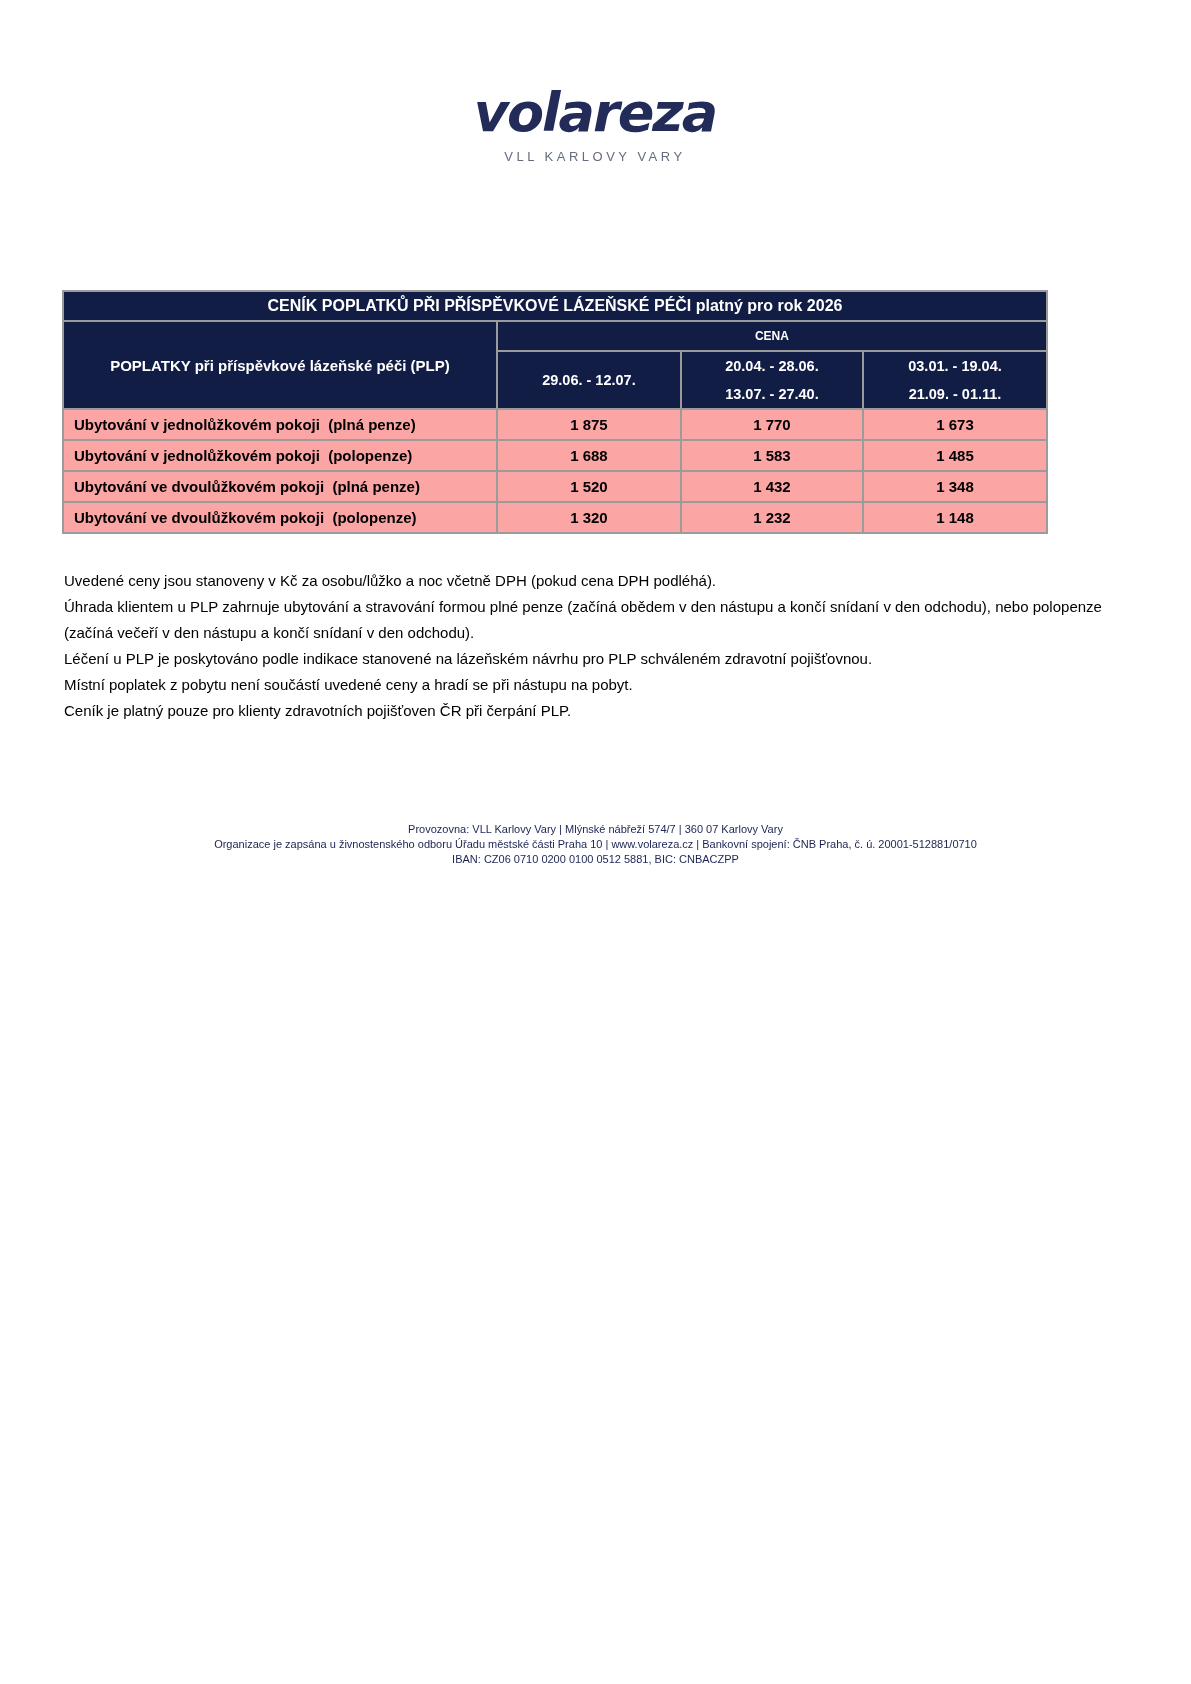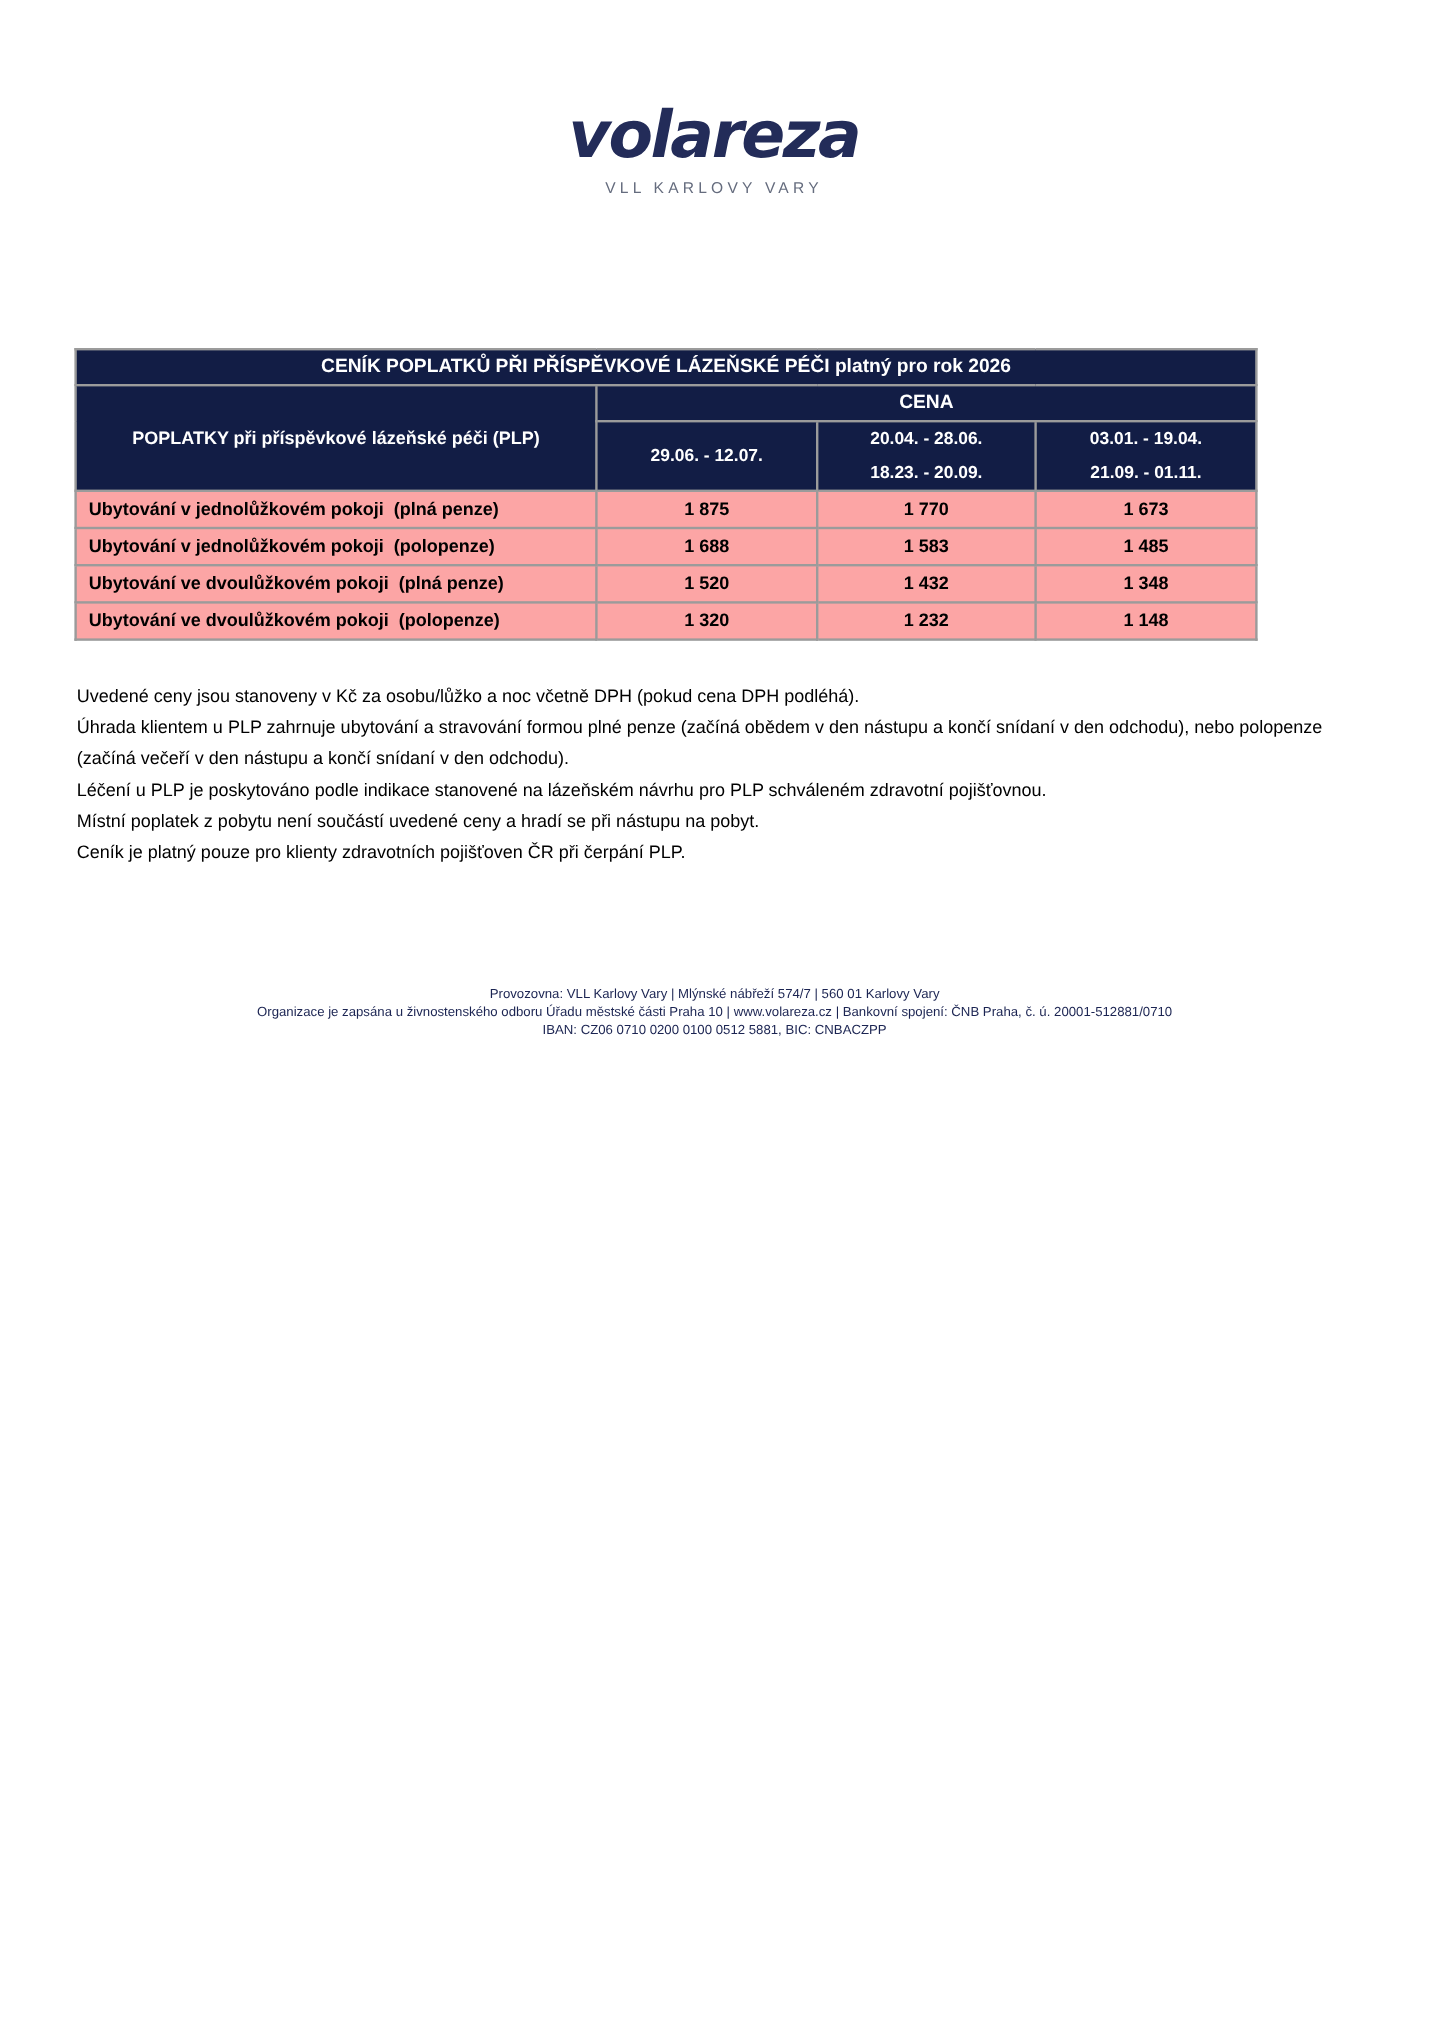--- a/index.html
+++ b/index.html
@@ -60,21 +60,21 @@
   }
   .th-navy {
     background: #121d45;
     color: #ffffff;
     font-weight: bold;
     text-align: center;
     vertical-align: middle;
   }
   .title-cell   { height: 30px; font-size: 16px; }
   .rowhead-cell { font-size: 15px; }
-  .cena-cell    { height: 30px; font-size: 16px; }
+  .cena-cell    { height: 30px; font-size: 12px; }
   .period-cell  { height: 58px; font-size: 14.5px; }
   .period-cell .pl { display: block; line-height: 28px; }
 
   .price-table tbody td {
     background: #fca5a5;
     color: #000000;
     font-size: 15px;
     font-weight: bold;
     height: 31px;
     vertical-align: middle;
@@ -136,21 +136,21 @@
       <tr>
         <th rowspan="2" class="th-navy rowhead-cell">POPLATKY při příspěvkové lázeňské péči (PLP)</th>
         <th colspan="3" class="th-navy cena-cell">CENA</th>
       </tr>
       <tr>
         <th class="th-navy period-cell">
           <span class="pl">29.06. - 12.07.</span>
         </th>
         <th class="th-navy period-cell">
           <span class="pl">20.04. - 28.06.</span>
-          <span class="pl">18.23. - 20.09.</span>
+          <span class="pl">13.07. - 27.40.</span>
         </th>
         <th class="th-navy period-cell">
           <span class="pl">03.01. - 19.04.</span>
           <span class="pl">21.09. - 01.11.</span>
         </th>
       </tr>
     </thead>
     <tbody>
       <tr>
         <td class="label-cell">Ubytování v jednolůžkovém pokoji  (plná penze)</td>
@@ -181,18 +181,18 @@
 
   <div class="notes">
     <p>Uvedené ceny jsou stanoveny v Kč za osobu/lůžko a noc včetně DPH (pokud cena DPH podléhá).</p>
     <p>Úhrada klientem u PLP zahrnuje ubytování a stravování formou plné penze (začíná obědem v den nástupu a končí snídaní v den odchodu), nebo polopenze (začíná večeří v den nástupu a končí snídaní v den odchodu).</p>
     <p>Léčení u PLP je poskytováno podle indikace stanovené na lázeňském návrhu pro PLP schváleném zdravotní pojišťovnou.</p>
     <p>Místní poplatek z pobytu není součástí uvedené ceny a hradí se při nástupu na pobyt.</p>
     <p>Ceník je platný pouze pro klienty zdravotních pojišťoven ČR při čerpání PLP.</p>
   </div>
 
   <div class="doc-footer">
-    <div>Provozovna: VLL Karlovy Vary | Mlýnské nábřeží 574/7 | 560 01 Karlovy Vary</div>
+    <div>Provozovna: VLL Karlovy Vary | Mlýnské nábřeží 574/7 | 360 07 Karlovy Vary</div>
     <div>Organizace je zapsána u živnostenského odboru Úřadu městské části Praha 10 | www.volareza.cz | Bankovní spojení: ČNB Praha, č. ú. 20001-512881/0710</div>
     <div>IBAN: CZ06 0710 0200 0100 0512 5881, BIC: CNBACZPP</div>
   </div>
 
 </div>
 
 </body></html>

